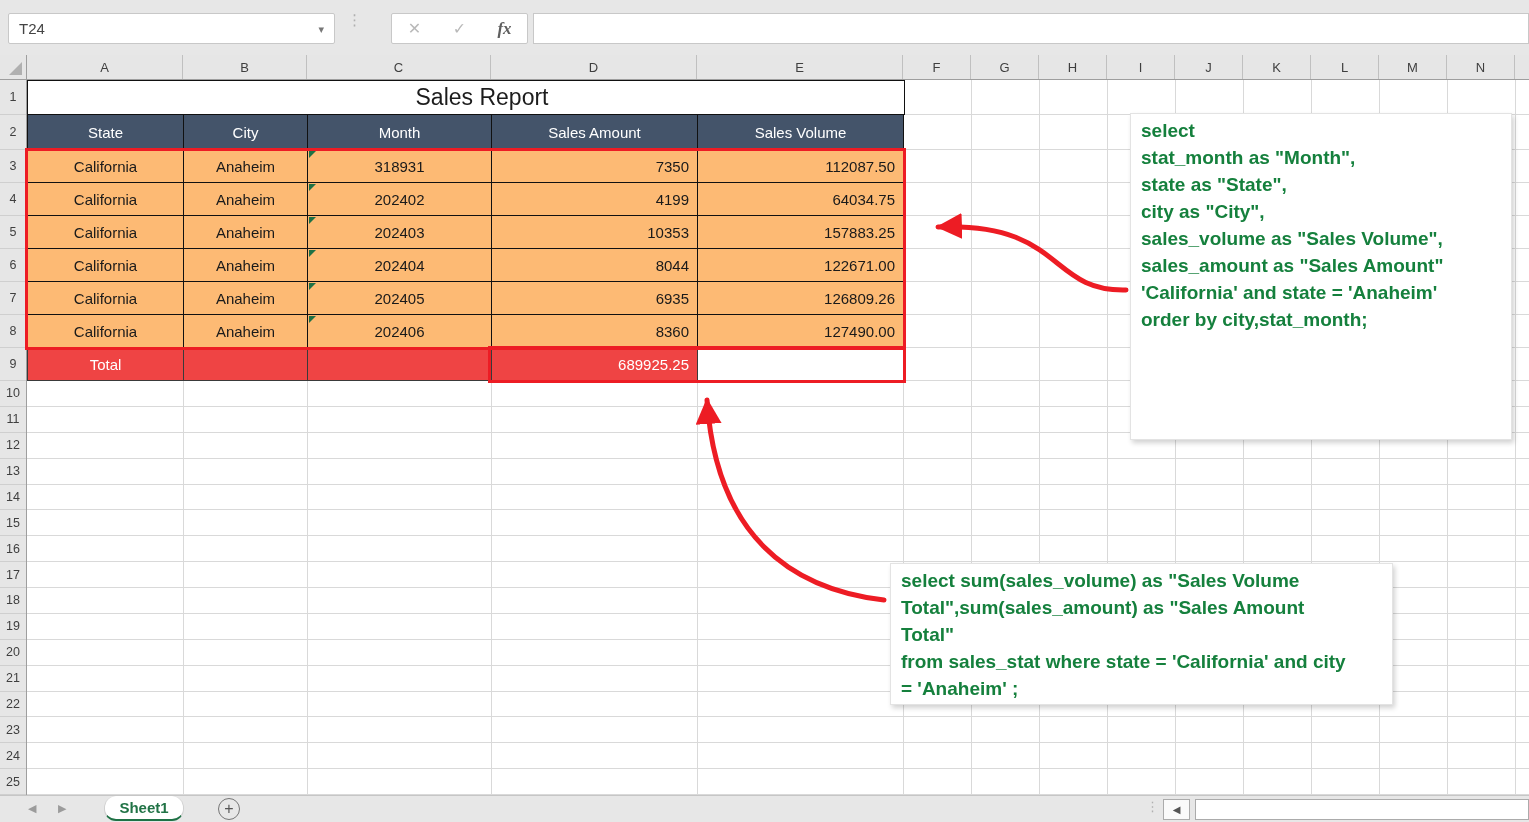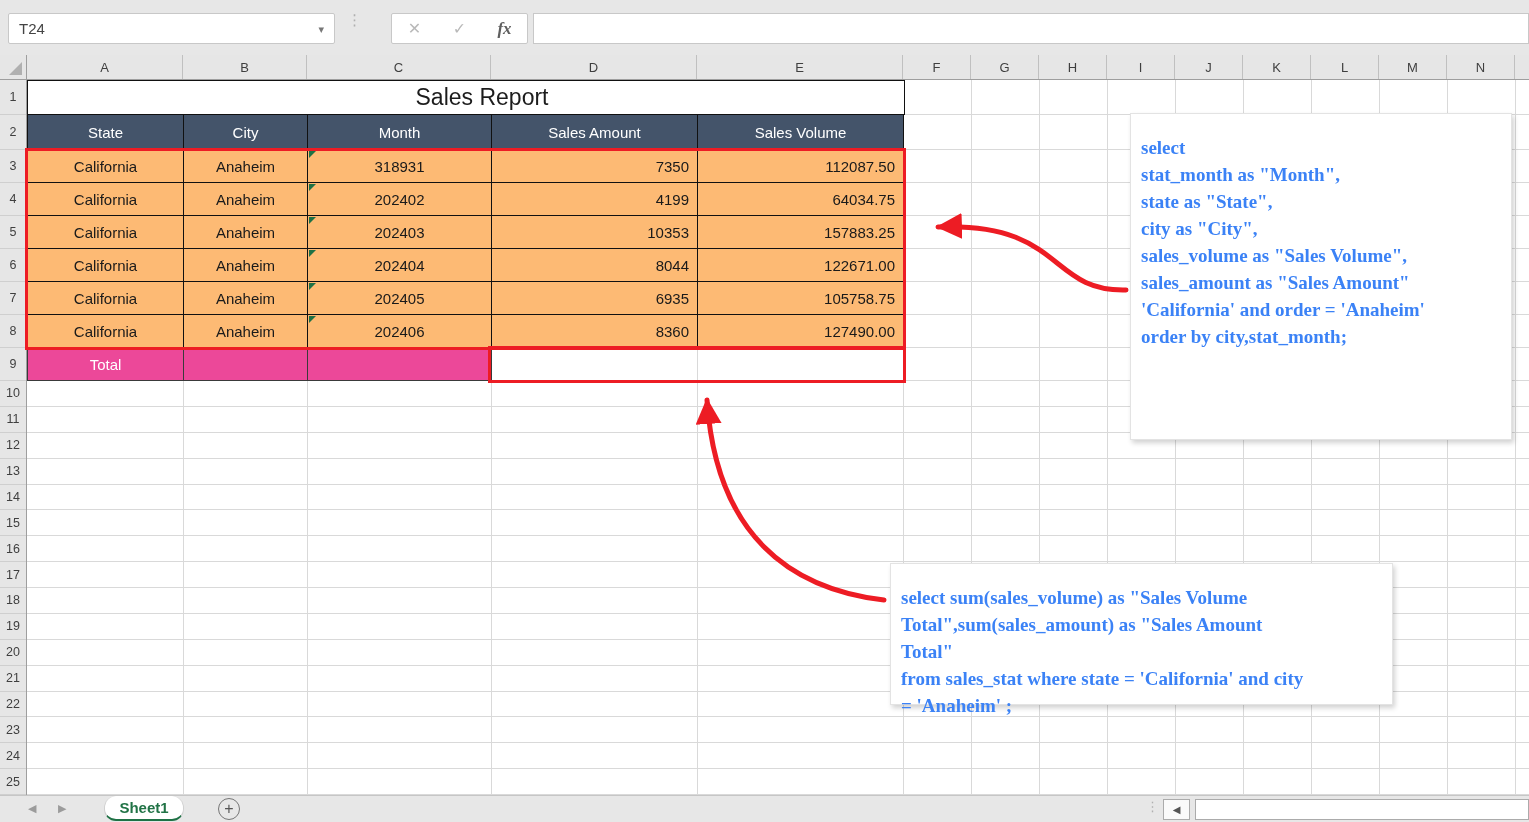--- a/index.html
+++ b/index.html
@@ -57,31 +57,31 @@
   .t-row { display:flex; height:33px; border-left:1px solid #111; }
   .t-head { height:35px; border-bottom:1px solid #111; }
   .cell { display:flex; align-items:center; height:100%; border-right:1px solid #111; font-size:15px; color:#1a1a1a;
           background:#fdba74; position:relative; }
   .th { background:#44546a; color:#fff; justify-content:center; }
   .t-data .cell { border-bottom:1px solid #111; }
   .ca{width:156px}.cb{width:124px}.cc{width:184px}.cd{width:206px}.ce{width:206px}
   .c-center{justify-content:center}
   .c-right{justify-content:flex-end; padding-right:8px}
   .t-total { border-left:1px solid #3a3a3a; }
-  .t-total .cell { background:#ec4899; color:#fff; border-right:1px solid #3a3a3a; border-bottom:1px solid #3a3a3a; }
+  .t-total .cell { background:#ef4444; color:#fff; border-right:1px solid #3a3a3a; border-bottom:1px solid #3a3a3a; }
   .flag { position:absolute; top:1px; left:1px; width:0; height:0;
           border-top:7px solid #1e7145; border-right:7px solid transparent; }
   .red-box-data { position:absolute; left:-2px; top:68px; width:881px; height:202px;
                   border:3px solid #ed1c24; pointer-events:none; }
   .red-box-total { position:absolute; left:461px; top:266px; width:418px; height:37px;
                    border:3px solid #ed1c24; pointer-events:none; }
 
   
   .sqlbox { position:absolute; background:#fff; border:1px solid #e3e3e3; box-shadow:2px 3px 5px rgba(0,0,0,0.18);
-            color:#3b82f6; font-weight:bold; font-size:19px; line-height:27px; padding:20px 8px 8px 10px;font-family:Liberation Serif, serif; }
+            color:#15803d; font-weight:bold; font-size:19px; line-height:27px; padding:3px 8px 8px 10px; }
   .sql1 { left:1130px; top:113px; width:382px; height:327px; }
   .sql2 { left:890px; top:563px; width:503px; height:142px; }
 
   
   .arrows { position:absolute; left:0; top:0; width:1529px; height:822px; pointer-events:none; }
 
   
   .tabbar { position:absolute; left:0; top:795px; width:1529px; height:27px; background:#e7e7e7;
             border-top:1px solid #c6c6c6; }
   .nav-prev, .nav-next { position:absolute; top:6px; font-size:11px; color:#9b9b9b; }
@@ -244,37 +244,38 @@
         <div class="cell ce c-right">122671.00</div>
       </div>
       <div class="t-row t-data">
         <div class="cell ca c-center">California</div>
         <div class="cell cb c-center">Anaheim</div>
         <div class="cell cc c-center">
             <span class="flag"></span>
             <span>202405</span>
           </div>
         <div class="cell cd c-right">6935</div>
-        <div class="cell ce c-right">105758.75</div>
+        <div class="cell ce c-right">126809.26</div>
       </div>
       <div class="t-row t-data">
         <div class="cell ca c-center">California</div>
         <div class="cell cb c-center">Anaheim</div>
         <div class="cell cc c-center">
             <span class="flag"></span>
             <span>202406</span>
           </div>
         <div class="cell cd c-right">8360</div>
         <div class="cell ce c-right">127490.00</div>
       </div>
 
       <div class="t-row t-total">
         <div class="cell ca c-center">Total</div>
         <div class="cell cb"></div>
         <div class="cell cc"></div>
+        <div class="cell ce c-right">689925.25</div>
       </div>
 
       <div class="red-box-data"></div>
       <div class="red-box-total"></div>
     </div>
   </div>
 
   <svg class="arrows" viewBox="0 0 1529 822" xmlns="http://www.w3.org/2000/svg">
     <defs>
       <marker id="ah" markerUnits="userSpaceOnUse" markerWidth="30" markerHeight="26" refX="24" refY="13" orient="auto">
@@ -285,21 +286,21 @@
     <path d="M 884 600 C 790 589 716 535 707 400" fill="none" stroke="#ed1c24" stroke-width="5" stroke-linecap="round" marker-end="url(#ah)"></path>
   </svg>
 
   <div class="sqlbox sql1">
     <div>select</div>
     <div>stat_month as "Month",</div>
     <div>state as "State",</div>
     <div>city as "City",</div>
     <div>sales_volume as "Sales Volume",</div>
     <div>sales_amount as "Sales Amount"</div>
-    <div>'California' and order = 'Anaheim'</div>
+    <div>'California' and state = 'Anaheim'</div>
     <div>order by city,stat_month;</div>
   </div>
   <div class="sqlbox sql2">
     <div>select sum(sales_volume) as "Sales Volume</div>
     <div>Total",sum(sales_amount) as "Sales Amount</div>
     <div>Total"</div>
     <div>from sales_stat where state = 'California' and city</div>
     <div>= 'Anaheim' ;</div>
   </div>
 

